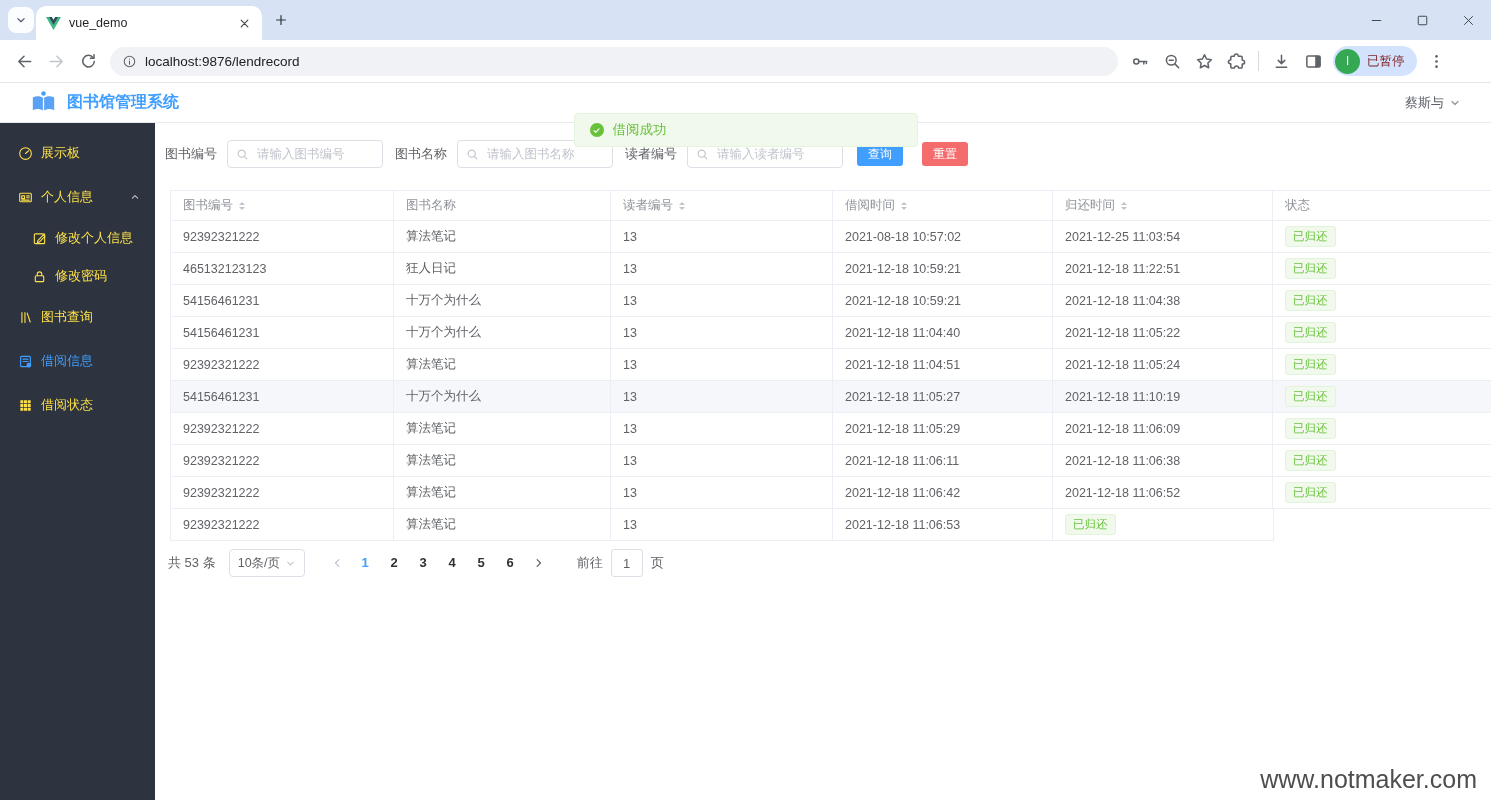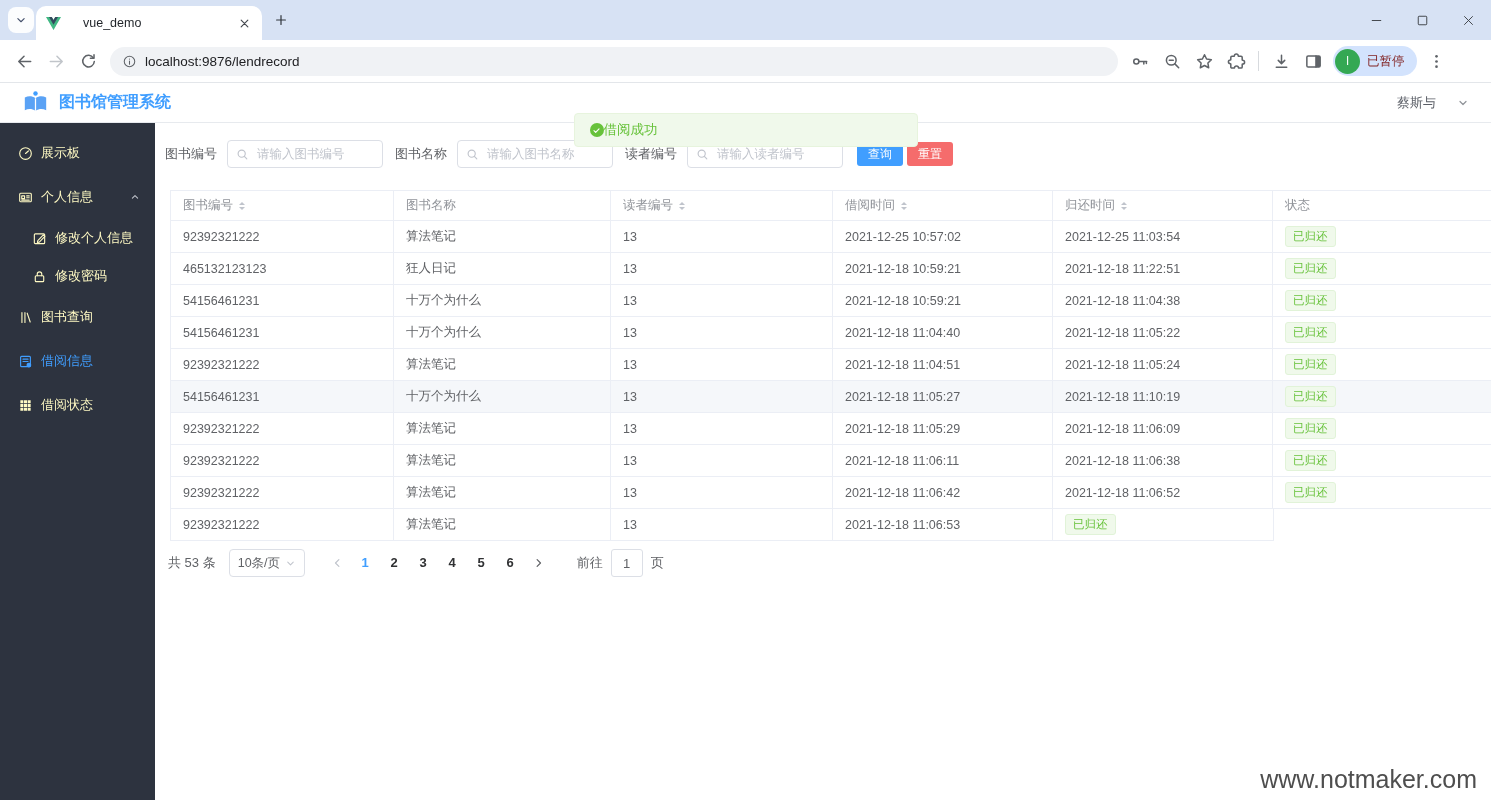--- a/index.html
+++ b/index.html
@@ -6,21 +6,21 @@
   html,body { width:1491px; height:800px; }
   body { font-family:"Liberation Sans","DejaVu Sans",sans-serif; background:#fff; overflow:hidden; }
   .window { position:relative; width:1491px; height:800px; overflow:hidden; background:#fff; }
 
   
   .tabstrip { height:40px; background:#d7e2f4; display:flex; align-items:flex-end; position:relative; }
   .tab-search { width:26px; height:26px; margin:0 2px 7px 8px; border-radius:8px; background:#fcfdfe; display:flex; align-items:center; justify-content:center; cursor:pointer; }
   .tab-search svg { width:14px; height:14px; stroke:#44506b; fill:none; stroke-width:1.6; stroke-linecap:round; stroke-linejoin:round; }
   .tab { display:flex; align-items:center; gap:8px; width:226px; height:34px; background:#fff; border-radius:10px 10px 0 0; padding:0 10px; }
   .vue-logo svg { width:15px; height:13px; display:block; }
-  .tab-title { font-size:12.5px; color:#1f2328; flex:1; white-space:nowrap; overflow:hidden;margin-left:14px; }
+  .tab-title { font-size:12.5px; color:#1f2328; flex:1; white-space:nowrap; overflow:hidden; }
   .tab-close { display:flex; cursor:pointer; }
   .tab-close svg { width:15px; height:15px; stroke:#45494f; fill:none; stroke-width:1.4; stroke-linecap:round; }
   .new-tab { width:26px; height:26px; margin:0 0 7px 6px; display:flex; align-items:center; justify-content:center; cursor:pointer; }
   .new-tab svg { width:16px; height:16px; stroke:#30353b; fill:none; stroke-width:1.5; stroke-linecap:round; }
   .win-controls { position:absolute; right:0; top:0; height:40px; display:flex; }
   .win-btn { width:46px; height:40px; display:flex; align-items:center; justify-content:center; cursor:pointer; }
   .win-btn svg { width:17px; height:17px; stroke:#3b3f44; fill:none; stroke-width:1.1; }
 
   .toolbar { height:43px; background:#fff; display:flex; align-items:center; border-bottom:1px solid #e3e6ea; padding:0 8px; }
   .nav-icon { width:32px; height:32px; display:flex; align-items:center; justify-content:center; cursor:pointer; flex:none; }
@@ -28,52 +28,52 @@
   .nav-icon.disabled svg { stroke:#c1c5ca; }
   .urlbar { height:29px; flex:none; width:1008px; margin:0 6px; background:#f0f2f5; border-radius:15px; display:flex; align-items:center; padding:0 12px; gap:8px; cursor:text; }
   .urlbar svg { width:15px; height:15px; stroke:#5f6368; fill:none; stroke-width:1.4; stroke-linecap:round; flex:none; }
   .url-text { font-size:13.5px; color:#202124; white-space:nowrap; }
   .toolbar-divider { width:1px; height:20px; background:#d7dade; margin:0 6px; flex:none; }
   .profile-pill { height:30px; background:#d3e3fd; border-radius:16px; display:flex; align-items:center; gap:7px; padding:2px 12px 2px 2px; margin:0 4px; cursor:pointer; flex:none; }
   .avatar { width:25px; height:25px; border-radius:50%; background:#34a853; color:#fff; font-size:12px; display:flex; align-items:center; justify-content:center; }
   .profile-text { font-size:12.5px; color:#7f1d1d; white-space:nowrap; }
 
   
-  .app-header { height:40px; background:#fff; border-bottom:1px solid #e7eaee; display:flex; align-items:center; padding:0 22px; }
+  .app-header { height:40px; background:#fff; border-bottom:1px solid #e7eaee; display:flex; align-items:center; padding:0 30px; }
   .app-logo svg { width:27px; height:27px; display:block; }
   .app-title { margin-left:10px; font-size:16px; font-weight:bold; color:#409eff; }
-  .user-menu { margin-left:auto; display:flex; align-items:center; gap:21px; cursor:pointer; }
+  .user-menu { margin-left:auto; display:flex; align-items:center; gap:5px; cursor:pointer; }
   .user-name { font-size:13px; color:#5a5e66; }
   .user-menu svg { width:12px; height:12px; stroke:#909399; fill:none; stroke-width:1.6; stroke-linecap:round; stroke-linejoin:round; }
 
   
   .app-body { display:flex; height:677px; }
   .sidebar { width:155px; flex:none; background:#2d333f; padding-top:8px; }
-  .side-item { height:44px; display:flex; align-items:center; padding-left:18px; color:#fef9c3; font-size:13px; cursor:pointer; }
+  .side-item { height:44px; display:flex; align-items:center; padding-left:18px; color:#fde047; font-size:13px; cursor:pointer; }
   .side-item.sub { height:38px; padding-left:32px; }
   .side-item.active { color:#409eff; }
   .side-icon { display:flex; margin-right:8px; }
   .side-icon svg { width:15px; height:15px; stroke:currentColor; fill:none; stroke-width:1.2; stroke-linecap:round; stroke-linejoin:round; }
   .side-caret { margin-left:auto; margin-right:14px; display:flex; }
   .side-caret svg { width:12px; height:12px; stroke:#c0c4cc; fill:none; stroke-width:1.4; stroke-linecap:round; stroke-linejoin:round; }
   .side-label { white-space:nowrap; }
 
   .content { flex:1; background:#fff; padding:17px 0 0 10px; position:relative; }
 
   
   .search-row { display:flex; align-items:center; }
   #search-fields { display:contents; }
   .f-label { font-size:13px; color:#606266; margin-right:10px; white-space:nowrap; }
   .f-input { width:156px; height:28px; border:1px solid #dcdfe6; border-radius:4px; background:#fff; display:inline-flex; align-items:center; padding:0 8px; gap:8px; margin-right:12px; }
   .f-input svg { width:13px; height:13px; stroke:#c0c4cc; fill:none; stroke-width:1.4; stroke-linecap:round; flex:none; }
   .f-input input { border:none; outline:none; width:100%; font-size:12.5px; color:#606266; font-family:inherit; background:transparent; }
   .f-input input::placeholder { color:#c0c4cc; }
   .btn { height:24px; padding:0 11px; border:none; border-radius:3px; font-size:12px; color:#fff; cursor:pointer; font-family:inherit; }
   .btn.primary { background:#409eff; margin-left:2px; }
-  .btn.danger { background:#f56c6c; margin-left:4px; }
+  .btn.danger { background:#f56c6c; margin-left:19px; }
 
   
   .table { margin-top:22px; margin-left:5px; width:1324px; border-left:1px solid #ebeef5; border-top:1px solid #ebeef5; font-size:12.5px; }
   .thead { display:flex; }
   .th { height:30px; display:flex; align-items:center; padding:0 12px; color:#909399; border-right:1px solid #ebeef5; border-bottom:1px solid #ebeef5; }
   .trow { display:flex; }
   .trow.hl .td { background:#f5f7fa; }
   .td { height:32px; display:flex; align-items:center; padding:0 12px; color:#606266; border-right:1px solid #ebeef5; border-bottom:1px solid #ebeef5; background:#fff; }
   .c0{width:223px}.c1{width:217px}.c2{width:222px}.c3{width:220px}.c4{width:220px}.c5{width:221px}
   .sorters { display:inline-flex; flex-direction:column; margin-left:6px; cursor:pointer; }
@@ -92,21 +92,21 @@
   .pg-arrow.prev svg { stroke:#c0c4cc; }
   .pg-arrow.next svg { stroke:#606266; }
   .pg-pages { display:flex; margin:0 2px; }
   .pg-page { min-width:20px; height:28px; line-height:28px; text-align:center; margin:0 4.5px; color:#303133; font-weight:bold; cursor:pointer; }
   .pg-page.active { color:#409eff; }
   .pg-goto-label { margin-left:26px; margin-right:8px;font-family:Liberation Serif, serif; }
   .pg-goto-input { width:32px; height:28px; border:1px solid #dcdfe6; border-radius:3px; text-align:center; font-size:13px; color:#606266; outline:none; font-family:inherit; }
   .pg-page-label { margin-left:8px; }
 
   
-  .toast { position:absolute; top:113px; left:50%; transform:translateX(-50%); width:344px; height:34px; background:#f0f9eb; border:1px solid #e7f4dd; border-radius:4px; display:flex; align-items:center; padding:0 15px; z-index:60; }
+  .toast { position:absolute; top:113px; left:50%; transform:translateX(-50%); width:344px; height:34px; background:#f0f9eb; border:1px solid #e7f4dd; border-radius:4px; display:flex; align-items:center; padding:0 15px; gap:9px; z-index:60; }
   .toast-icon { width:14px; height:14px; border-radius:50%; background:#67c23a; display:flex; align-items:center; justify-content:center; flex:none; }
   .toast-icon svg { width:9px; height:9px; stroke:#fff; fill:none; stroke-width:2; stroke-linecap:round; stroke-linejoin:round; }
   .toast-text { font-size:13.5px; color:#67c23a; }
 
   .watermark { position:absolute; right:14px; bottom:6px; font-size:25px; color:#4e4e4e; }
 </style>
 </head>
 <body>
 
 <div class="window">
@@ -390,21 +390,21 @@
   <div class="th c5">
     <span>状态</span>
 
   </div>
             </div>
           <div class="tbody" id="table-body">
   <div class="trow">
     <div class="td c0">92392321222</div>
     <div class="td c1">算法笔记</div>
     <div class="td c2">13</div>
-    <div class="td c3">2021-12-25 10:57:02</div>
+    <div class="td c3">2021-08-18 10:57:02</div>
     <div class="td c4">2021-12-25 11:03:54</div>
     <div class="td c5">
                   <span class="tag">已归还</span>
                 </div>
   </div>
   <div class="trow">
     <div class="td c0">465132123123</div>
     <div class="td c1">狂人日记</div>
     <div class="td c2">13</div>
     <div class="td c3">2021-12-18 10:59:21</div>

